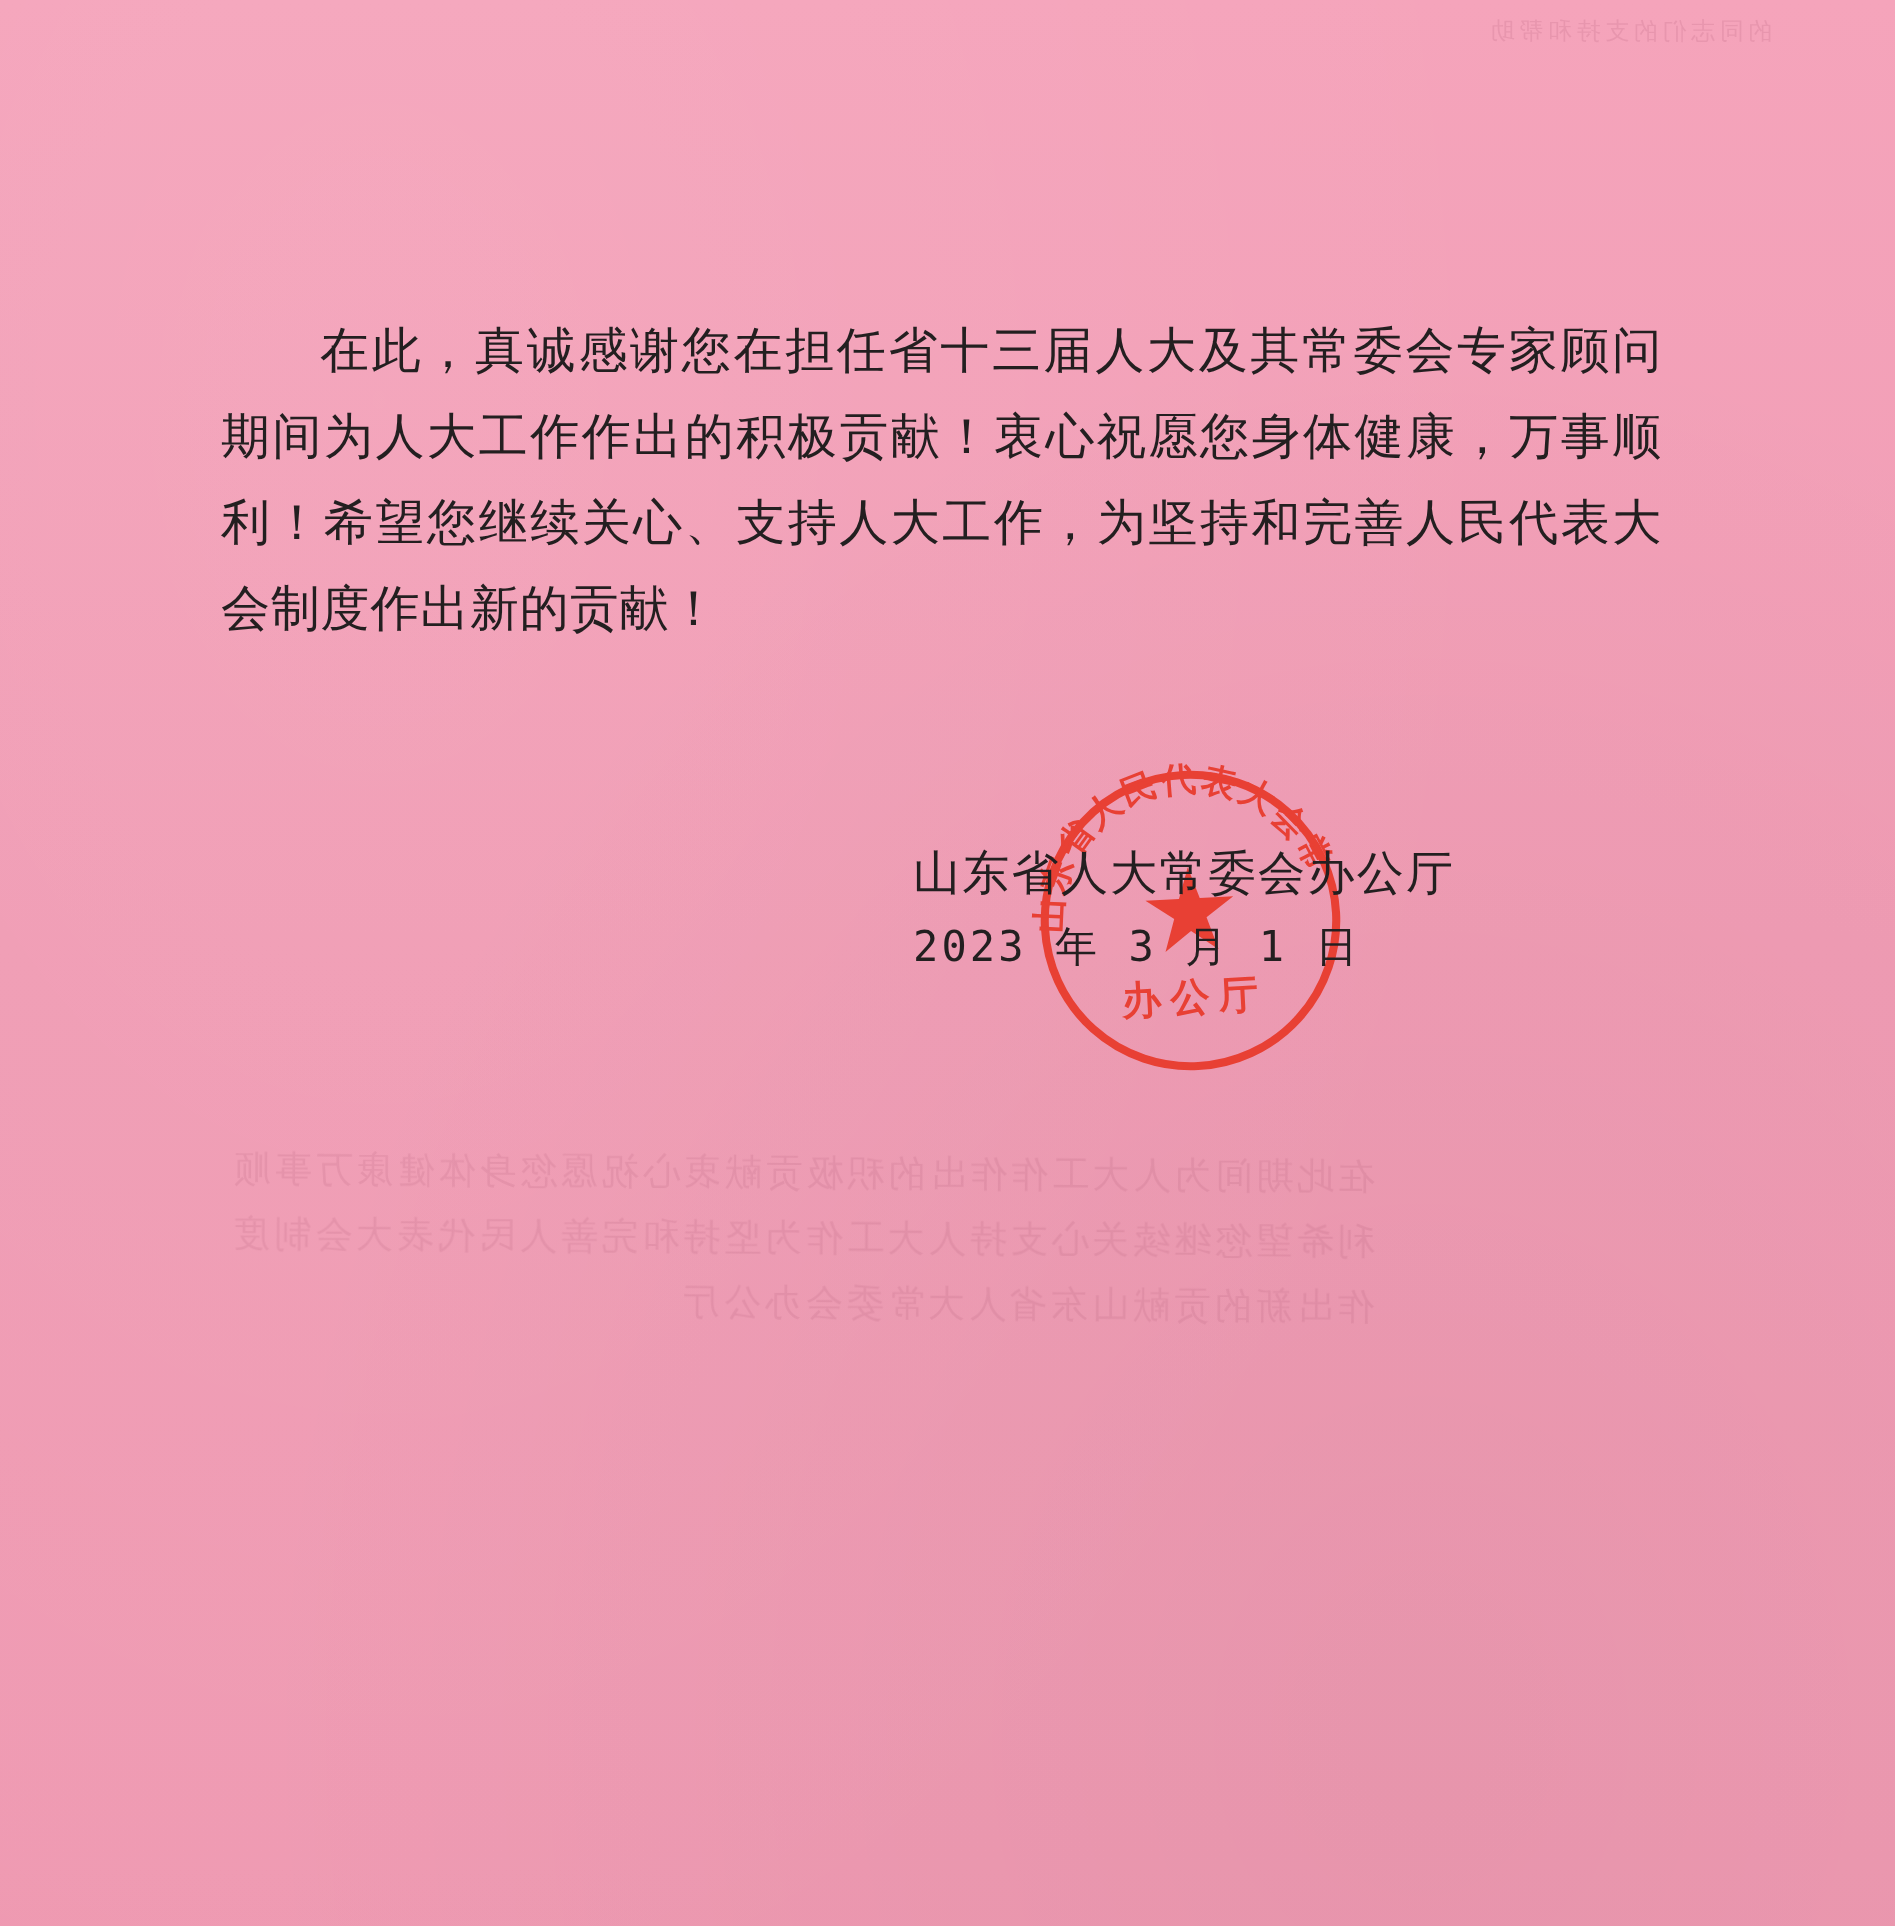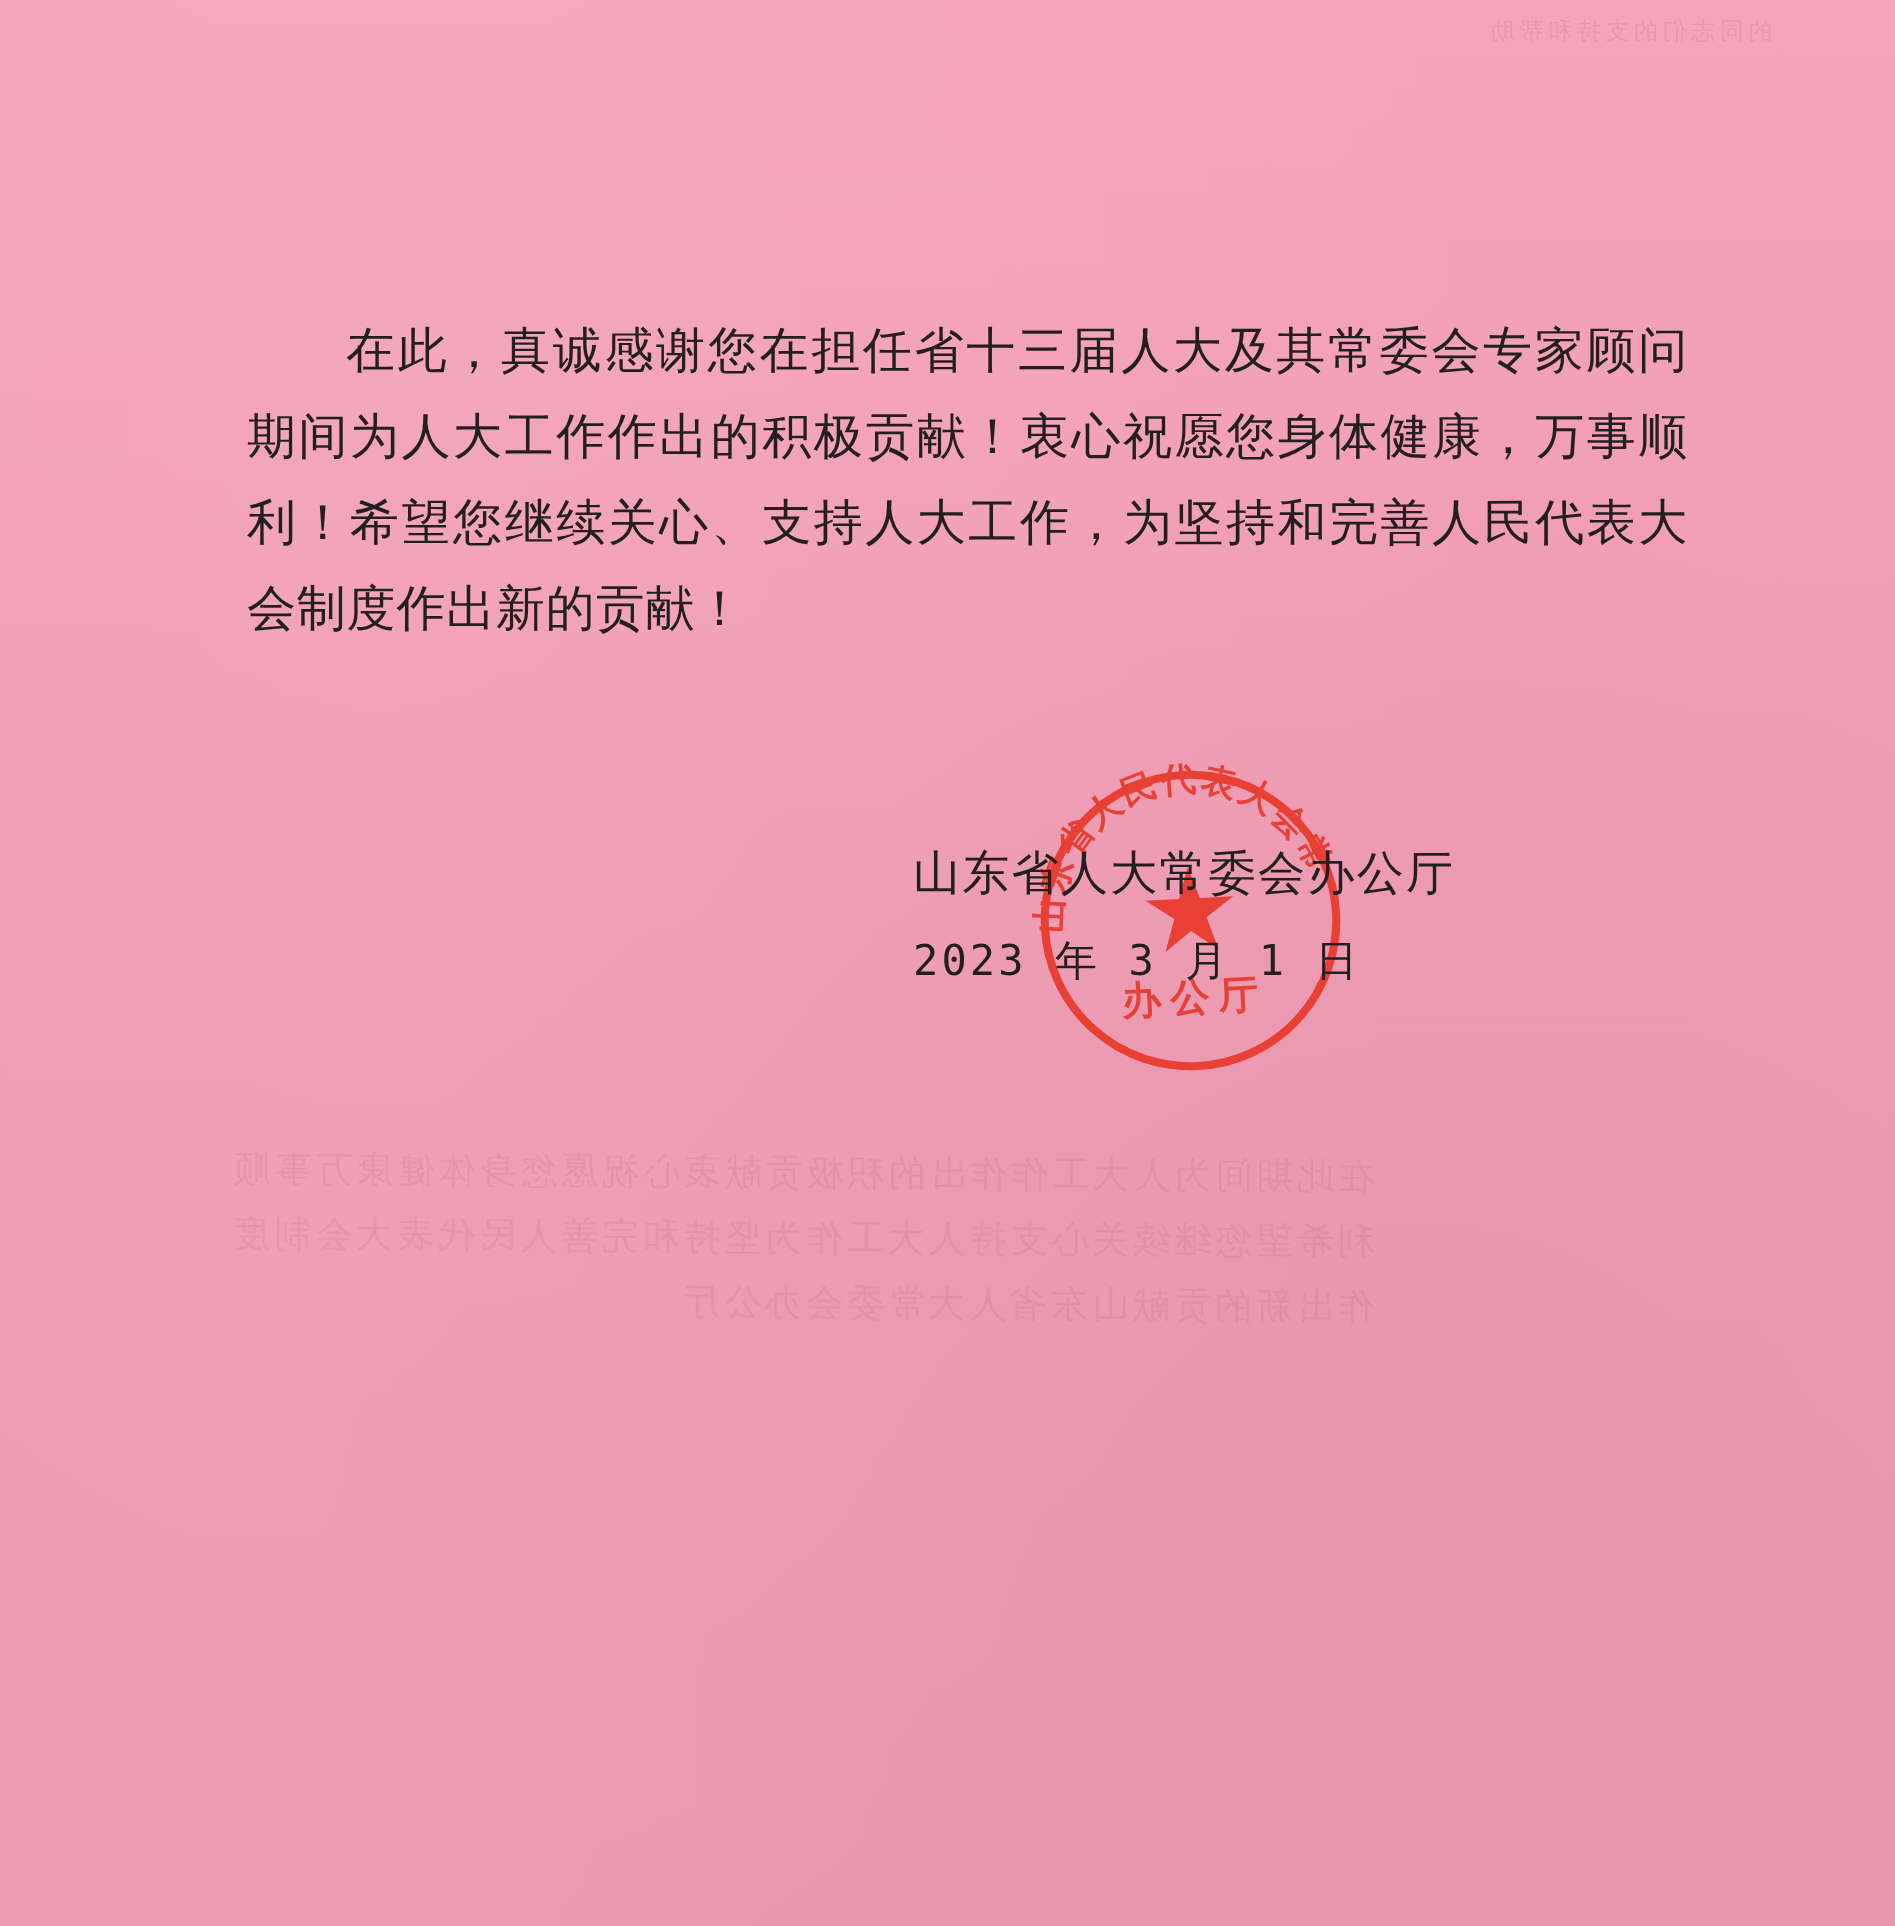--- a/index.html
+++ b/index.html
@@ -53,21 +53,21 @@
     font-size: 24px;
     letter-spacing: 4.6px;
     filter: blur(0.5px);
     font-family: "DejaVu Serif", serif;
     pointer-events: none;
     white-space: nowrap;
   }
 
   .body-text {
     position: absolute;
-    left: 247px;
+    left: 221px;
     top: 308px;
     width: 1441px;
     font-family: "DejaVu Serif", "Liberation Serif", serif;
     font-size: 49px;
     line-height: 86px;
     color: #231f20;
     letter-spacing: 0.8px;
     text-align: justify;
     text-justify: inter-character;
     font-weight: 500;
@@ -86,21 +86,21 @@
     color: #231f20;
   }
   .sig-org {
     font-size: 47px;
     line-height: 58px;
     letter-spacing: 2.3px;
     white-space: nowrap;
     font-weight: 500;
   }
   .sig-date {
-    margin-top: 34px;
+    margin-top: 20px;
     font-size: 42px;
     line-height: 50px;
     letter-spacing: 3.1px;
     white-space: nowrap;
     font-family: "DejaVu Sans Mono", monospace;
   }
 
   
   .seal {
     position: absolute;

